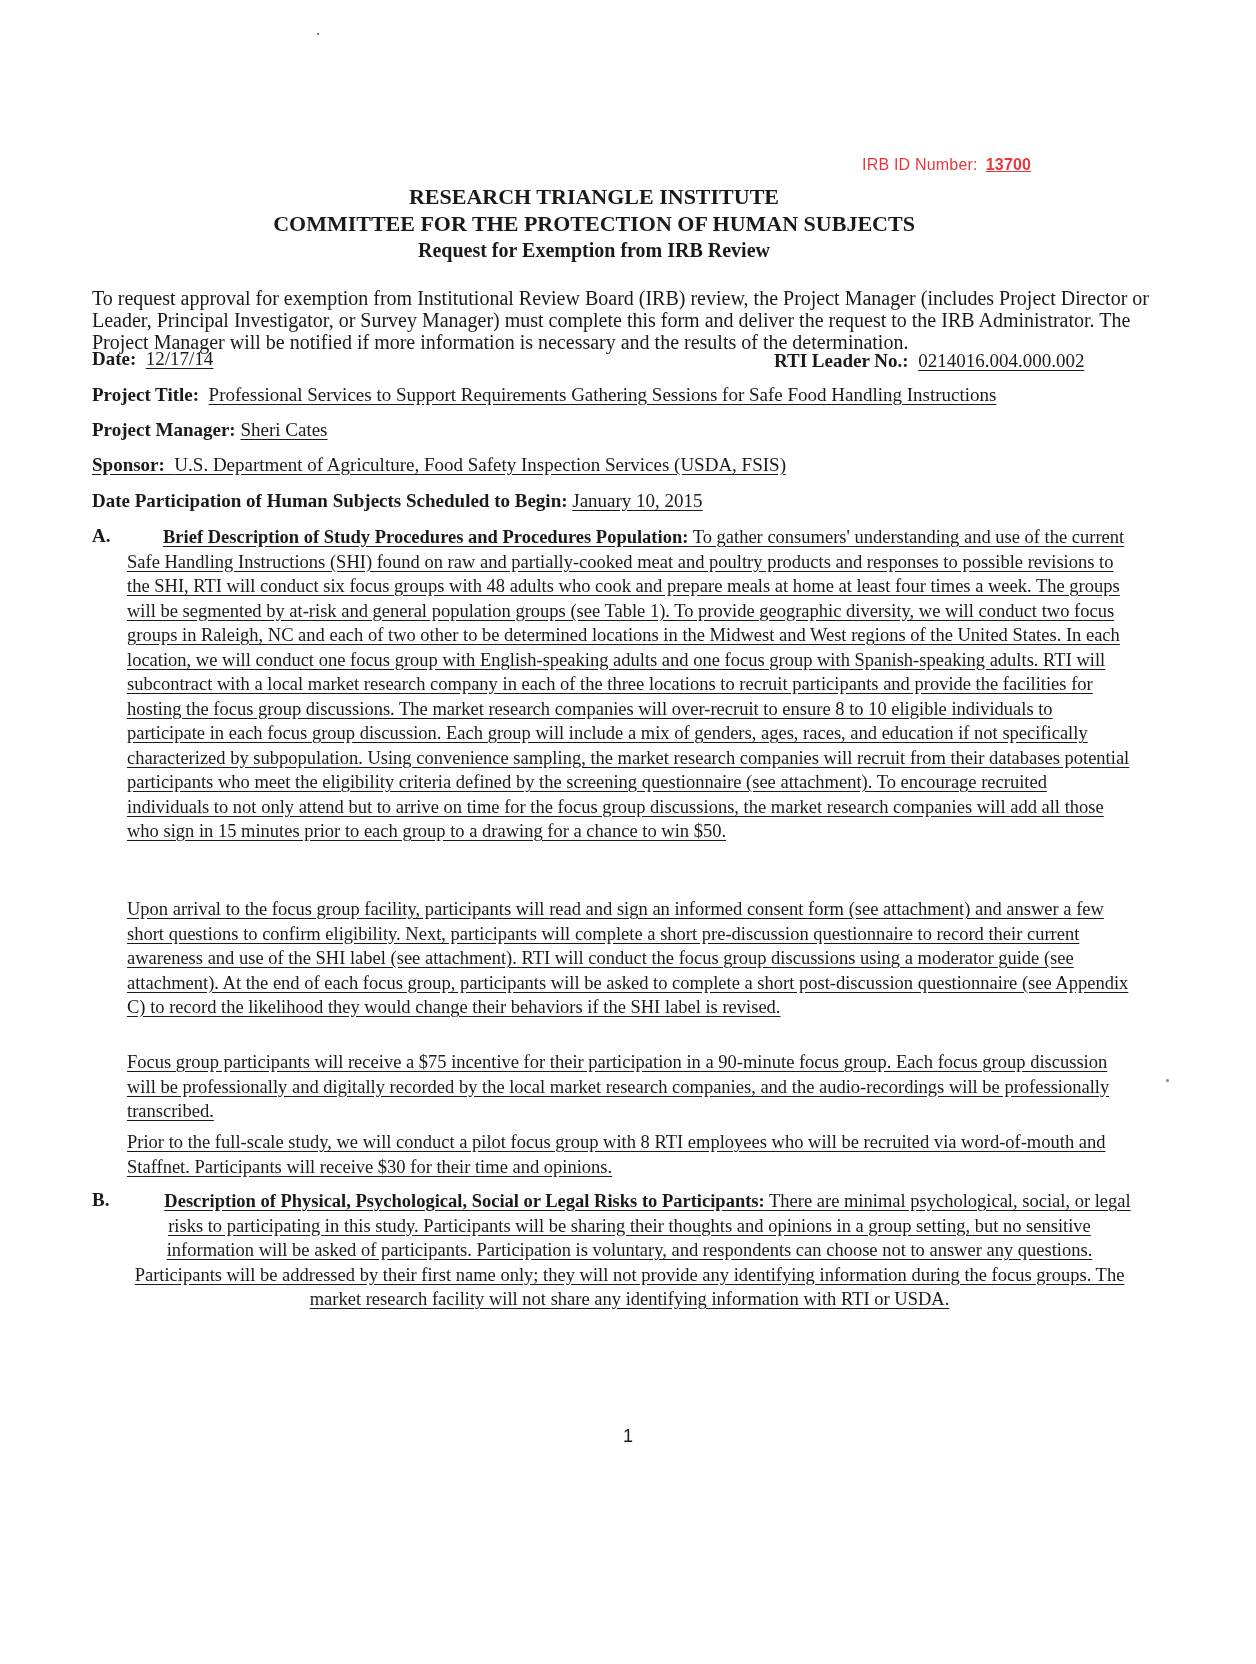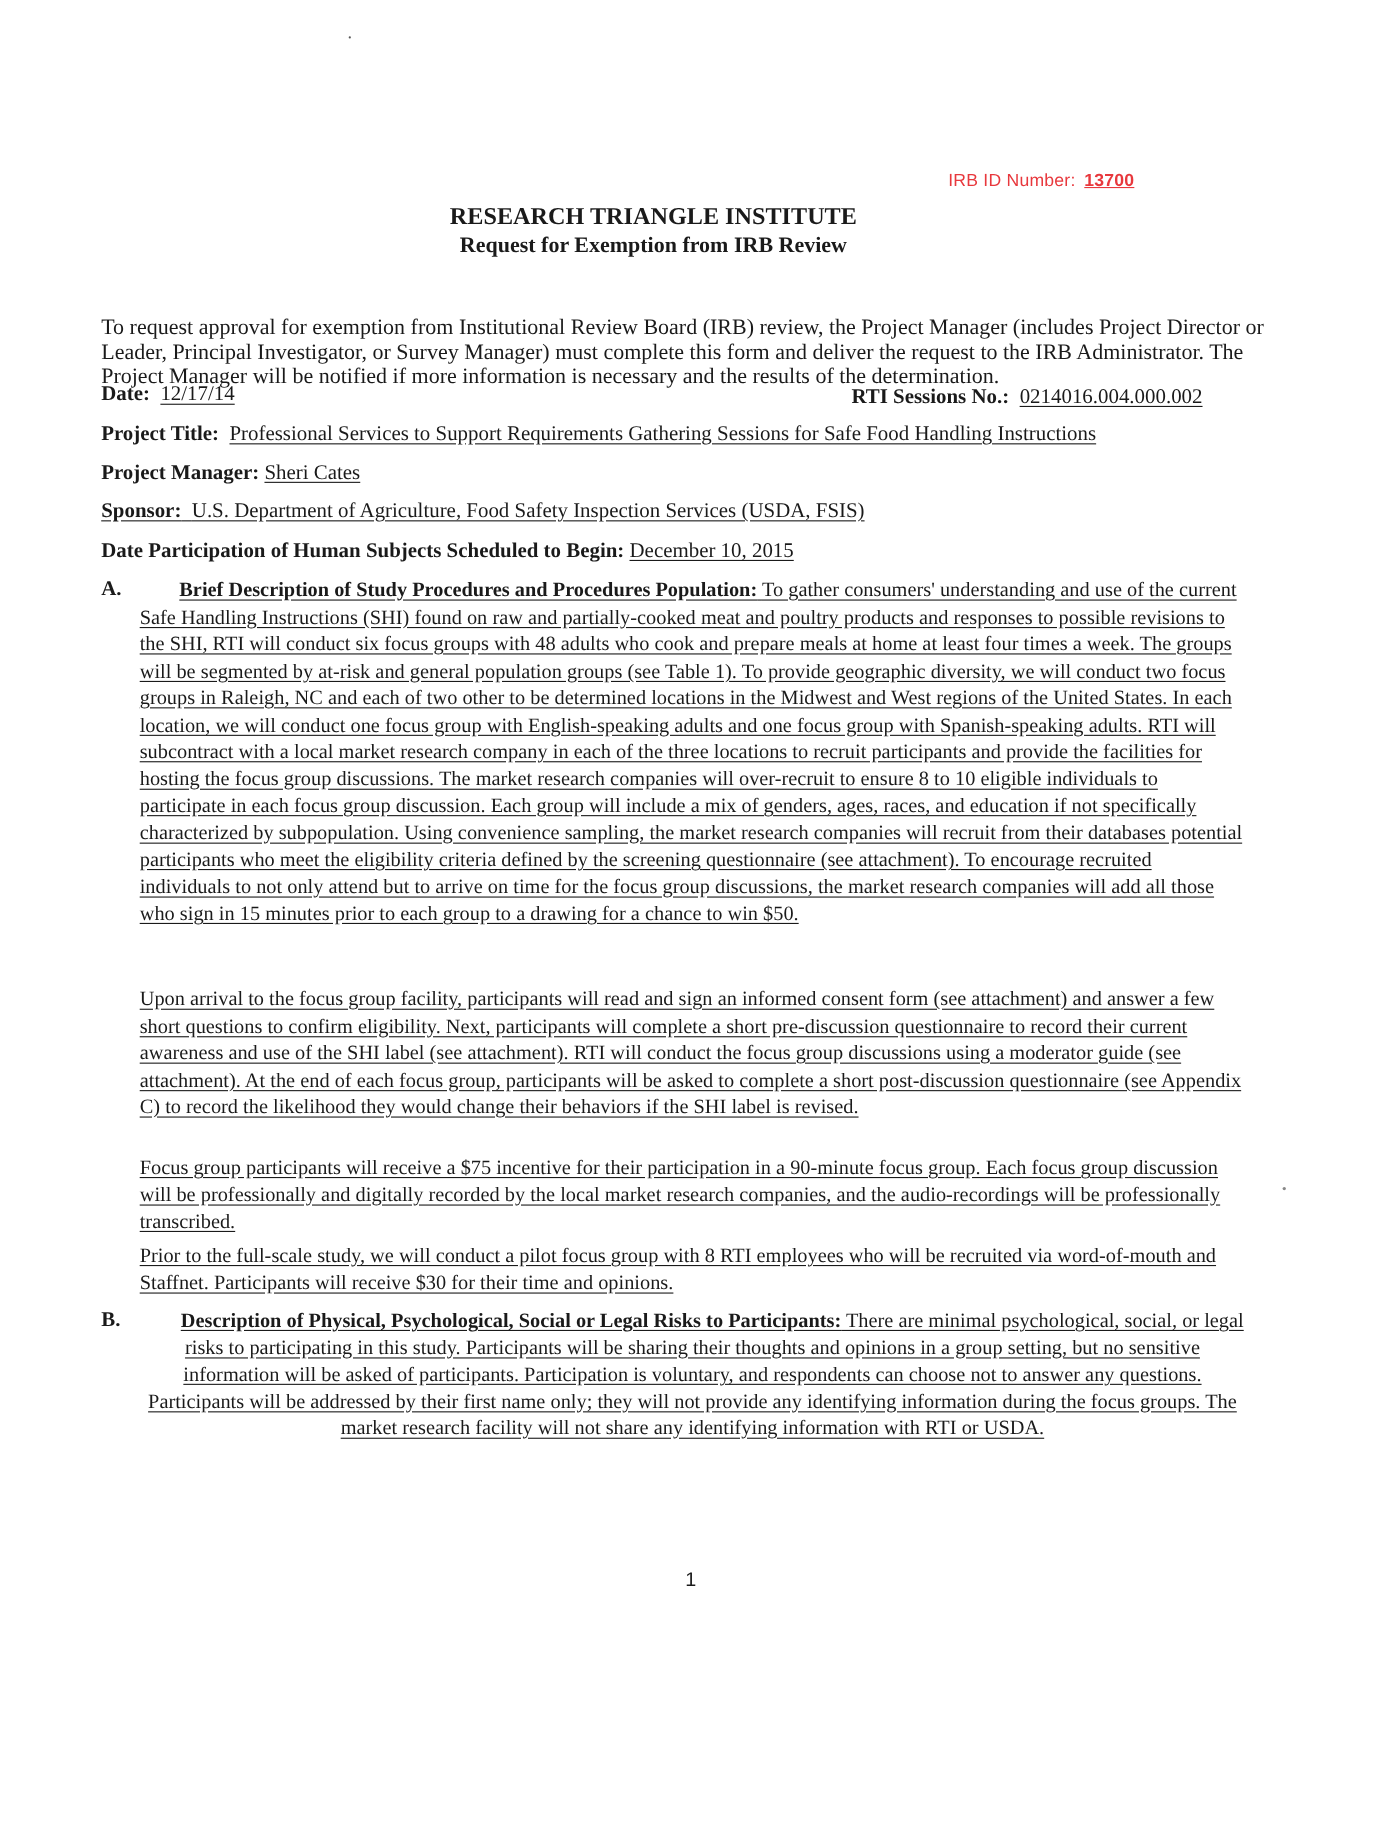--- a/index.html
+++ b/index.html
@@ -53,52 +53,53 @@
 <div class="page">
   <div class="stray-dot"></div>
   <div class="stray-dot2"></div>
 
   <div class="irb-id">
     <span>IRB ID Number:</span><span class="num">13700</span>
   </div>
 
   <div class="title-block">
     <div class="t1">RESEARCH TRIANGLE INSTITUTE</div>
+    <div class="t2">COMMITTEE FOR THE PROTECTION OF HUMAN SUBJECTS</div>
     <div class="t3">Request for Exemption from IRB Review</div>
   </div>
 
   <div class="intro">To request approval for exemption from Institutional Review Board (IRB) review, the Project Manager (includes Project Director or Leader, Principal Investigator, or Survey Manager) must complete this form and deliver the request to the IRB Administrator. The Project Manager will be notified if more information is necessary and the results of the determination.</div>
 
   <div class="field" style="left:92px; top:347px;">
     <b>Date:</b>&nbsp;
     <span class="u">12/17/14</span>
   </div>
   <div class="field" style="left:774px; top:349px;">
-    <b>RTI Sessions No.:</b>&nbsp;
+    <b>RTI Leader No.:</b>&nbsp;
     <span class="u">0214016.004.000.002</span>
   </div>
 
   <div class="field" style="left:92px; top:383px;">
     <b>Project Title:</b>&nbsp;
     <span class="u">Professional Services to Support Requirements Gathering Sessions for Safe Food Handling Instructions</span>
   </div>
 
   <div class="field" style="left:92px; top:418px;">
     <b>Project Manager:</b>
     <span class="u">Sheri Cates</span>
   </div>
 
   <div class="field u" style="left:92px; top:453px;text-align:right;">
     <b>Sponsor:</b>&nbsp;
     <span>U.S. Department of Agriculture, Food Safety Inspection Services (USDA, FSIS)</span>
   </div>
 
   <div class="field" style="left:92px; top:489px;">
     <b>Date Participation of Human Subjects Scheduled to Begin:</b>
-    <span class="u">December 10, 2015</span>
+    <span class="u">January 10, 2015</span>
   </div>
 
   <div class="sec-letter" style="left:92px; top:525px;">A.</div>
   <div class="para first-line-indent" style="top:525px; left:127px; width:1005px;">
     <span class="lbl">Brief Description of Study Procedures and Procedures Population:</span>
     <span>To gather consumers' understanding and use of the current Safe Handling Instructions (SHI) found on raw and partially-cooked meat and poultry products and responses to possible revisions to the SHI, RTI will conduct six focus groups with 48 adults who cook and prepare meals at home at least four times a week. The groups will be segmented by at-risk and general population groups (see Table 1). To provide geographic diversity, we will conduct two focus groups in Raleigh, NC  and each of two other to be determined locations in the Midwest and West regions of the United States. In each location, we will conduct one focus group with English-speaking adults and one focus group with Spanish-speaking adults. RTI will subcontract with a local market research company in each of the three locations to recruit participants and provide the facilities for hosting the focus group discussions. The market research companies will over-recruit to ensure 8 to 10 eligible individuals to participate in each focus group discussion. Each group will include a mix of genders, ages, races, and education if not specifically characterized by subpopulation. Using convenience sampling, the market research companies will recruit from their databases potential participants who meet the eligibility criteria defined by the screening questionnaire (see attachment). To encourage recruited individuals to not only attend but to arrive on time for the focus group discussions, the market research companies will add all those who sign in 15 minutes  prior to each group to a drawing for a chance to win $50.</span>
   </div>
   <div class="para" style="top:897px; width:1005px;">Upon arrival to the focus group facility, participants will read and sign an informed consent form (see attachment) and answer a few short questions to confirm eligibility. Next, participants will complete a short pre-discussion questionnaire to record their current awareness and use of the SHI label (see attachment). RTI will conduct the focus group discussions using a moderator guide (see attachment). At the end of each focus group, participants will be asked to complete a short post-discussion questionnaire (see Appendix C) to record the likelihood they would change their behaviors if the SHI label is revised.</div>
   <div class="para" style="top:1050px; width:1005px;">Focus group participants will receive a $75 incentive for their participation in a 90-minute focus group.  Each focus group discussion will be professionally and digitally recorded by the local market research companies, and the audio-recordings will be professionally transcribed.</div>
   <div class="para" style="top:1130px; width:1005px;">Prior to the full-scale study, we will conduct a pilot focus group with 8 RTI employees who will be recruited via word-of-mouth and Staffnet. Participants will receive $30 for their time and opinions.</div>

